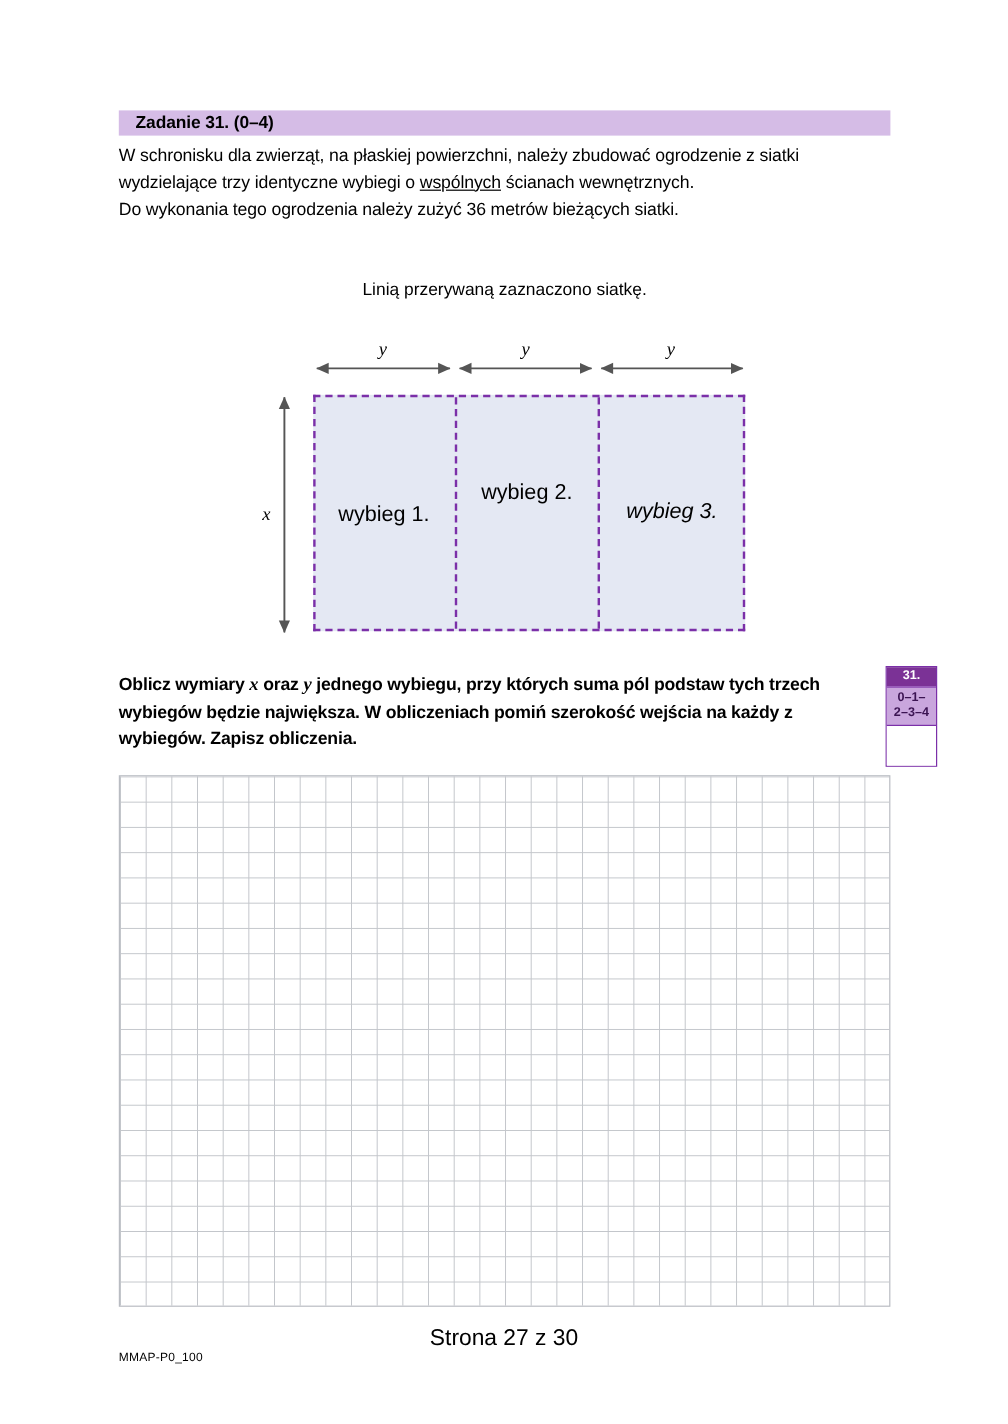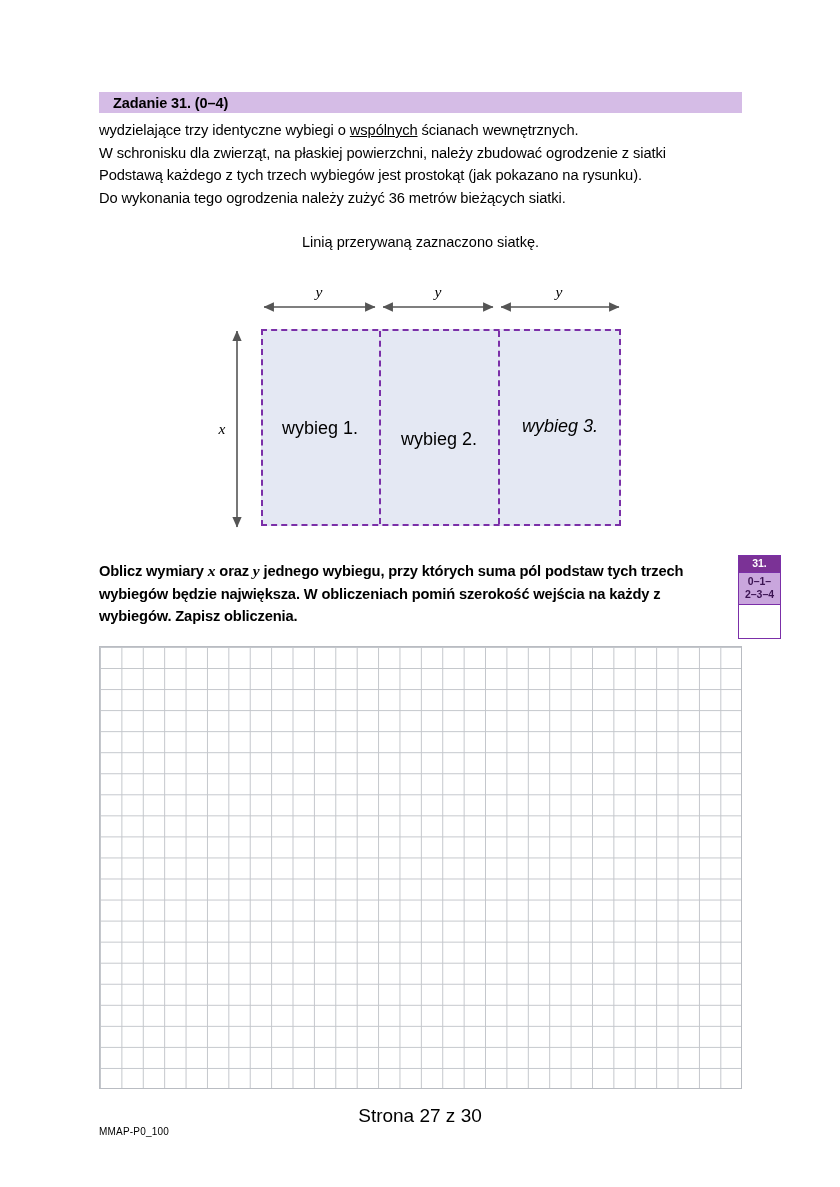--- a/index.html
+++ b/index.html
@@ -182,27 +182,24 @@
   }
 </style>
 </head>
 <body>
 
 <div class="task-header">
   <span class="task-header-label">Zadanie 31. (0–4)</span>
 </div>
 
 <div class="intro">
-  <div><span>wydzielające trzy identyczne wybiegi o </span><span class="u">wspólnych</span><span> ścianach wewnętrznych.</span></div>
   <div>
     <span>W schronisku dla zwierząt, na płaskiej powierzchni, należy zbudować ogrodzenie z siatki</span>
   </div>
-  <div>
-    <span>Podstawą każdego z tych trzech wybiegów jest prostokąt (jak pokazano na rysunku).</span>
-  </div>
+  <div><span>wydzielające trzy identyczne wybiegi o </span><span class="u">wspólnych</span><span> ścianach wewnętrznych.</span></div>
   <div>
     <span>Do wykonania tego ogrodzenia należy zużyć  36  metrów bieżących siatki.</span>
   </div>
 </div>
 
 <div class="fig-caption">
   <div>Linią przerywaną zaznaczono siatkę.</div>
 </div>
 
 <div class="figure">
@@ -231,21 +228,21 @@
   <div class="ylab" style="left:547px; top:283px;">y</div>
 
   <div class="ylab" style="left:210px; top:420px;">x</div>
 
   <div class="pen-rect" style="left:261px; top:329px; width:360px; height:197px;"></div>
 
   <div class="pen-div" style="left:379px; top:331px; height:193px;"></div>
   <div class="pen-div" style="left:498px; top:331px; height:193px;"></div>
 
   <div class="pen-label" style="left:261px; top:418px; width:118px;">wybieg 1.</div>
-  <div class="pen-label" style="left:380px; top:429px; width:118px;">wybieg 2.</div>
+  <div class="pen-label" style="left:380px; top:400px; width:118px;">wybieg 2.</div>
   <div class="pen-label" style="left:499px; top:416px; width:122px;font-style:italic;">wybieg 3.</div>
 </div>
 
 <div class="prompt"><span>Oblicz wymiary  </span><span class="var">x</span><span>  oraz  </span><span class="var">y</span><span>  jednego wybiegu, przy których suma pól podstaw tych trzech wybiegów będzie największa. W obliczeniach pomiń szerokość wejścia na każdy z wybiegów. Zapisz obliczenia.</span></div>
 
 <div class="scorebox">
   <div class="score-num">31.</div>
   <div class="score-pts">
     <div>0–1–</div>
     <div>2–3–4</div>

